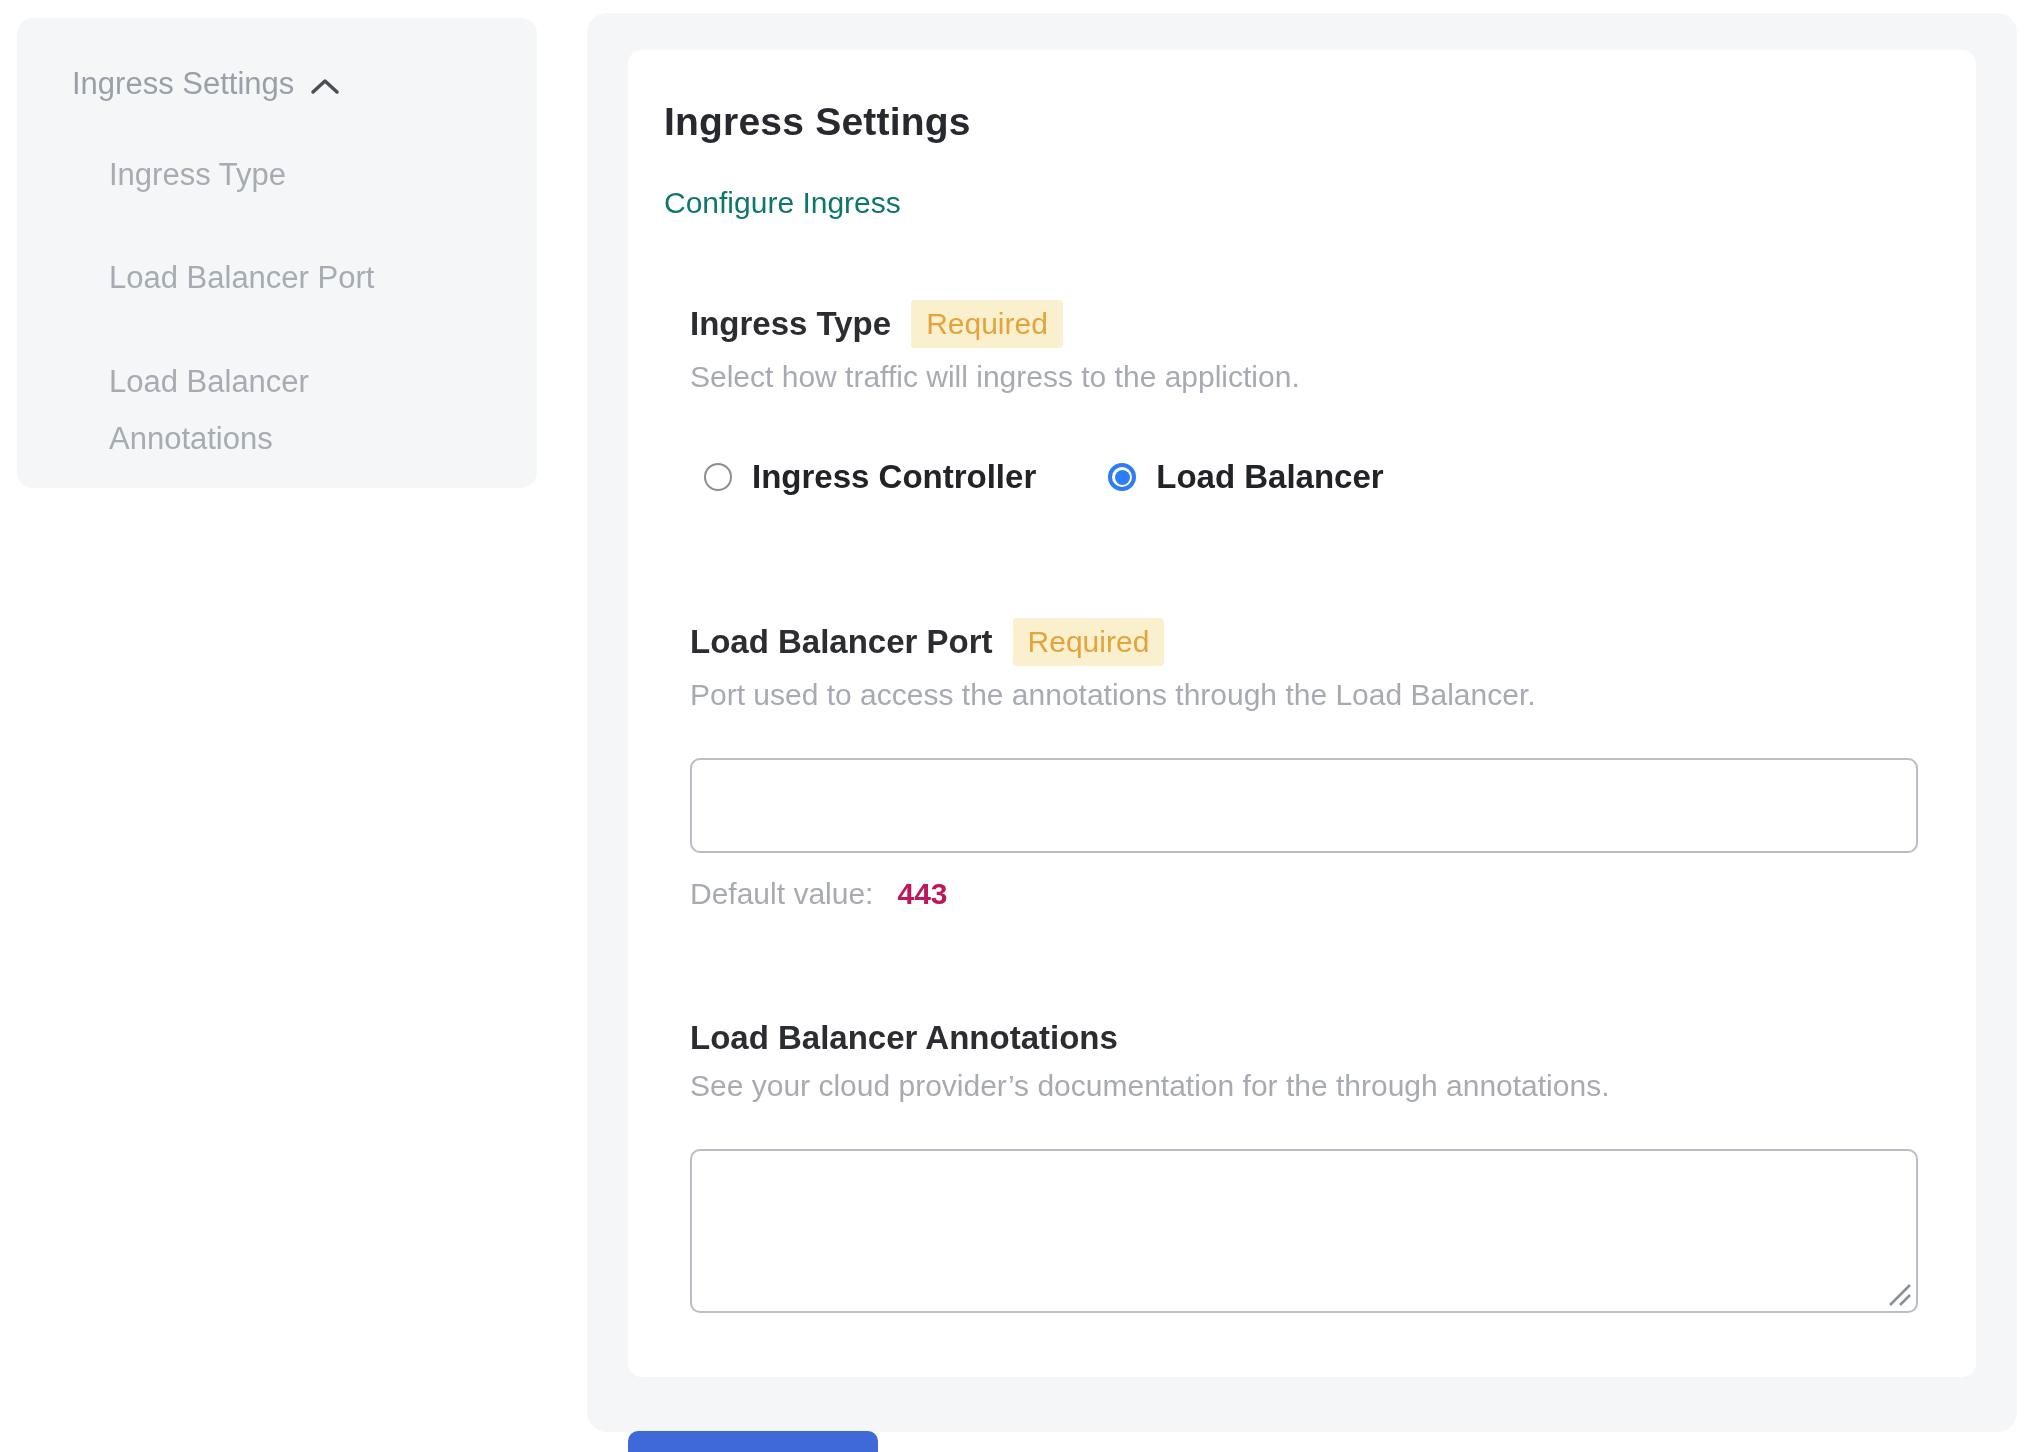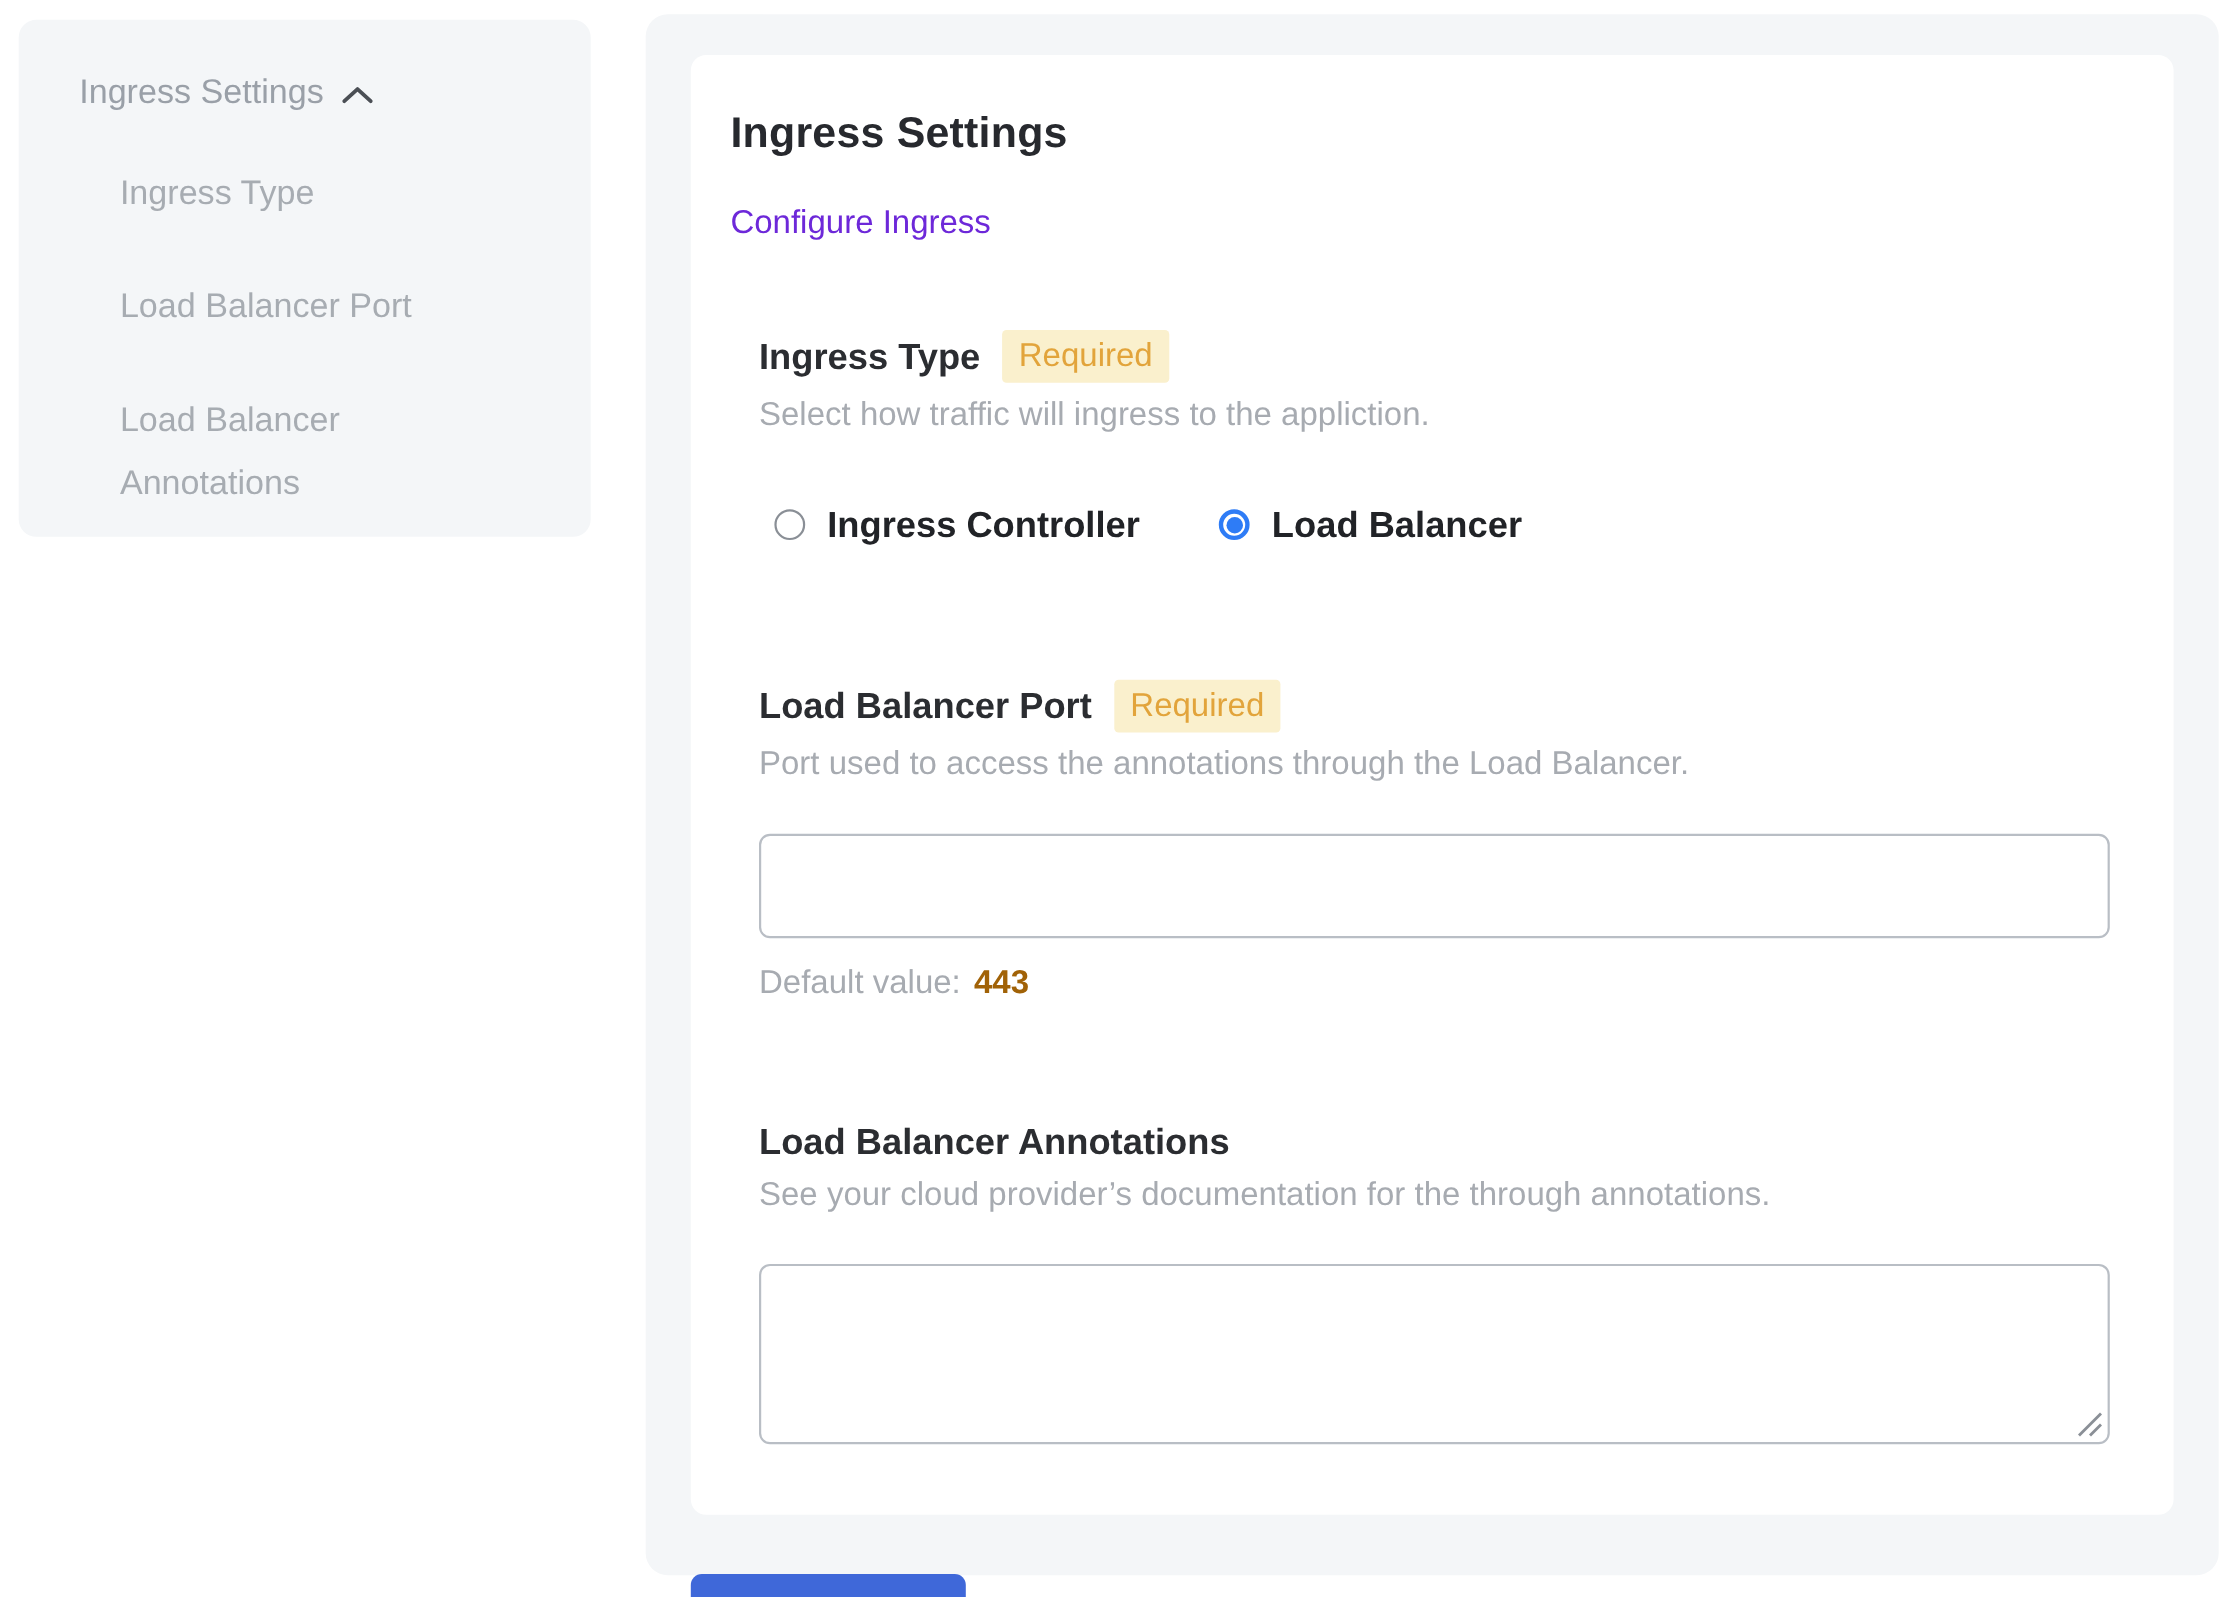--- a/index.html
+++ b/index.html
@@ -53,21 +53,21 @@
     border-radius: 14px;
     width: 1348px;
     padding: 50px 60px 64px 36px;
   }
   .card-title {
     font-size: 39px; font-weight: 700; color: #27292e;
     letter-spacing: 0.2px;
   }
   .card-subtitle {
     margin-top: 42px;
-    font-size: 30px; color: #6d28d9;
+    font-size: 30px; color: #0f766e;
   }
 
   .section { margin-left: 26px; }
   .section-1 { margin-top: 80px; }
   .section-2 { margin-top: 122px; }
   .section-3 { margin-top: 108px; }
 
   .section-heading-row { display: flex; align-items: center; gap: 20px; }
   .section-heading {
     font-size: 33px; font-weight: 700; color: #2b2d31;
@@ -114,21 +114,21 @@
     font-size: 30px; color: #2b2d31;
     padding: 0 22px;
     outline: none;
     display: block;
     font-family: "Liberation Sans", "DejaVu Sans", sans-serif;
   }
   .default-note {
     margin-top: 24px;
     font-size: 30px; color: #a7abb1;
   }
-  .default-value { color: #a16207; font-weight: 600; margin-left: 12px; }
+  .default-value { color: #be185d; font-weight: 600; margin-left: 24px; }
 
   
   .textarea-wrap { position: relative; width: 1228px; margin-top: 46px; }
   .text-area {
     width: 1228px; height: 164px;
     border: 2px solid #b9bec5;
     border-radius: 10px;
     background: #ffffff;
     font-size: 30px; color: #2b2d31;
     padding: 16px 22px;

